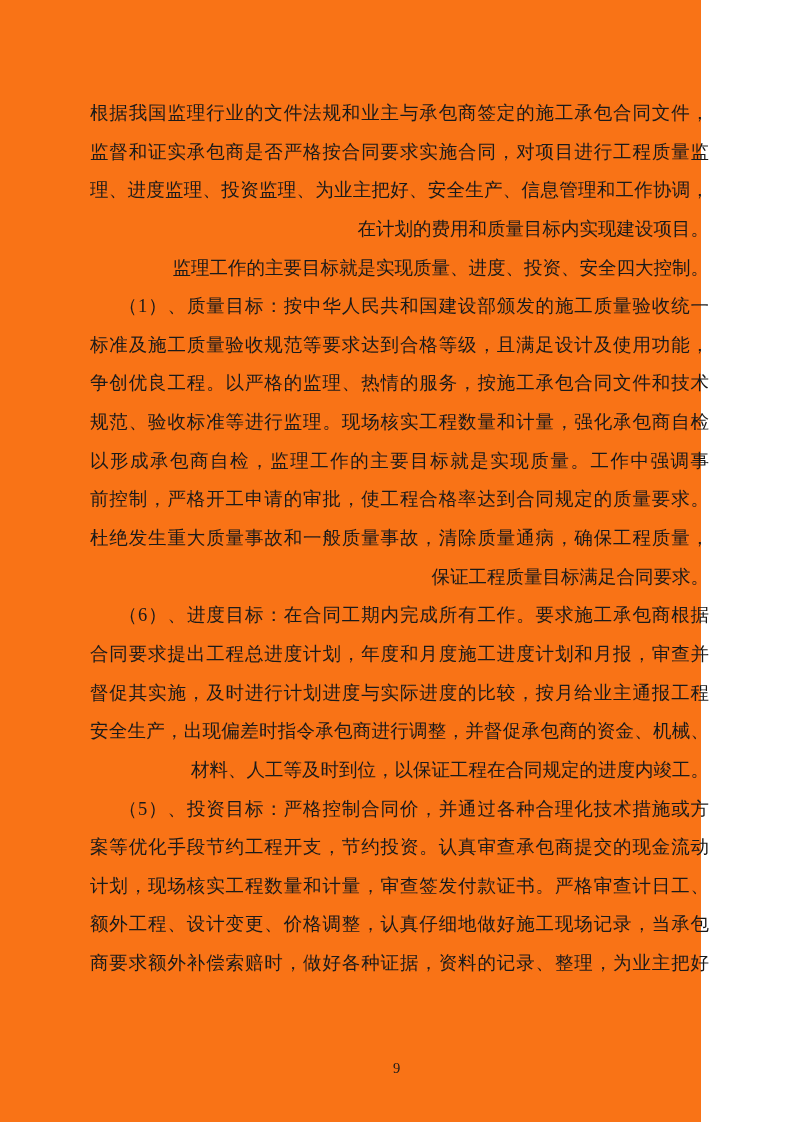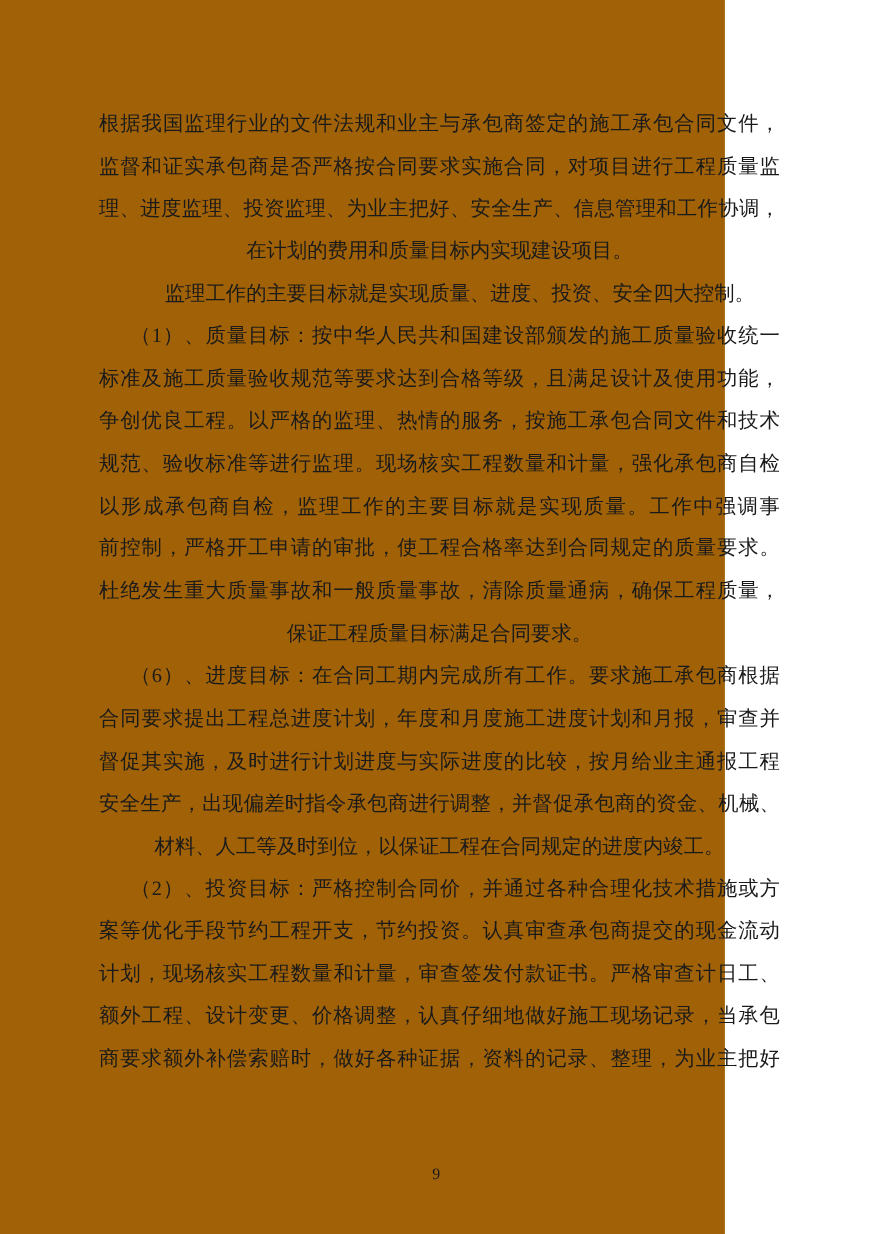--- a/index.html
+++ b/index.html
@@ -14,34 +14,35 @@
     overflow: hidden;
     font-family: "Liberation Serif", "DejaVu Serif", serif;
     color: #1a1a1a;
   }
   .page {
     position: absolute;
     left: 0;
     top: 0;
     width: 659px;
     height: 1122px;
-    background: #a16207;
+    background: #f97316;
+    padding-left: 42px;
   }
   .text-column {
     position: absolute;
     left: 90px;
     top: 94px;
     width: 619px;
   }
   .line {
     height: 38.65px;
     line-height: 38.65px;
     font-size: 18.5px;
     letter-spacing: 0;
-    text-align: center;
+    text-align: right;
     overflow: hidden;
     white-space: normal;
   }
   
   .fill {
     text-align: justify;
     text-align-last: justify;
     text-justify: inter-character;
   }
   
@@ -74,20 +75,20 @@
     <div class="line fill">规范、验收标准等进行监理。现场核实工程数量和计量，强化承包商自检</div>
     <div class="line fill">以形成承包商自检，监理工作的主要目标就是实现质量。工作中强调事</div>
     <div class="line fill">前控制，严格开工申请的审批，使工程合格率达到合同规定的质量要求。</div>
     <div class="line fill">杜绝发生重大质量事故和一般质量事故，清除质量通病，确保工程质量，</div>
     <div class="line">保证工程质量目标满足合同要求。</div>
     <div class="line fill ind1">（6）、进度目标：在合同工期内完成所有工作。要求施工承包商根据</div>
     <div class="line fill">合同要求提出工程总进度计划，年度和月度施工进度计划和月报，审查并</div>
     <div class="line fill">督促其实施，及时进行计划进度与实际进度的比较，按月给业主通报工程</div>
     <div class="line fill">安全生产，出现偏差时指令承包商进行调整，并督促承包商的资金、机械、</div>
     <div class="line">材料、人工等及时到位，以保证工程在合同规定的进度内竣工。</div>
-    <div class="line fill ind1">（2）、投资目标：严格控制合同价，并通过各种合理化技术措施或方</div>
+    <div class="line fill ind1">（5）、投资目标：严格控制合同价，并通过各种合理化技术措施或方</div>
     <div class="line fill">案等优化手段节约工程开支，节约投资。认真审查承包商提交的现金流动</div>
     <div class="line fill">计划，现场核实工程数量和计量，审查签发付款证书。严格审查计日工、</div>
     <div class="line fill">额外工程、设计变更、价格调整，认真仔细地做好施工现场记录，当承包</div>
     <div class="line fill">商要求额外补偿索赔时，做好各种证据，资料的记录、整理，为业主把好</div>
   </div>
   <div class="footer">9</div>
 </div>
 
 </body></html>

